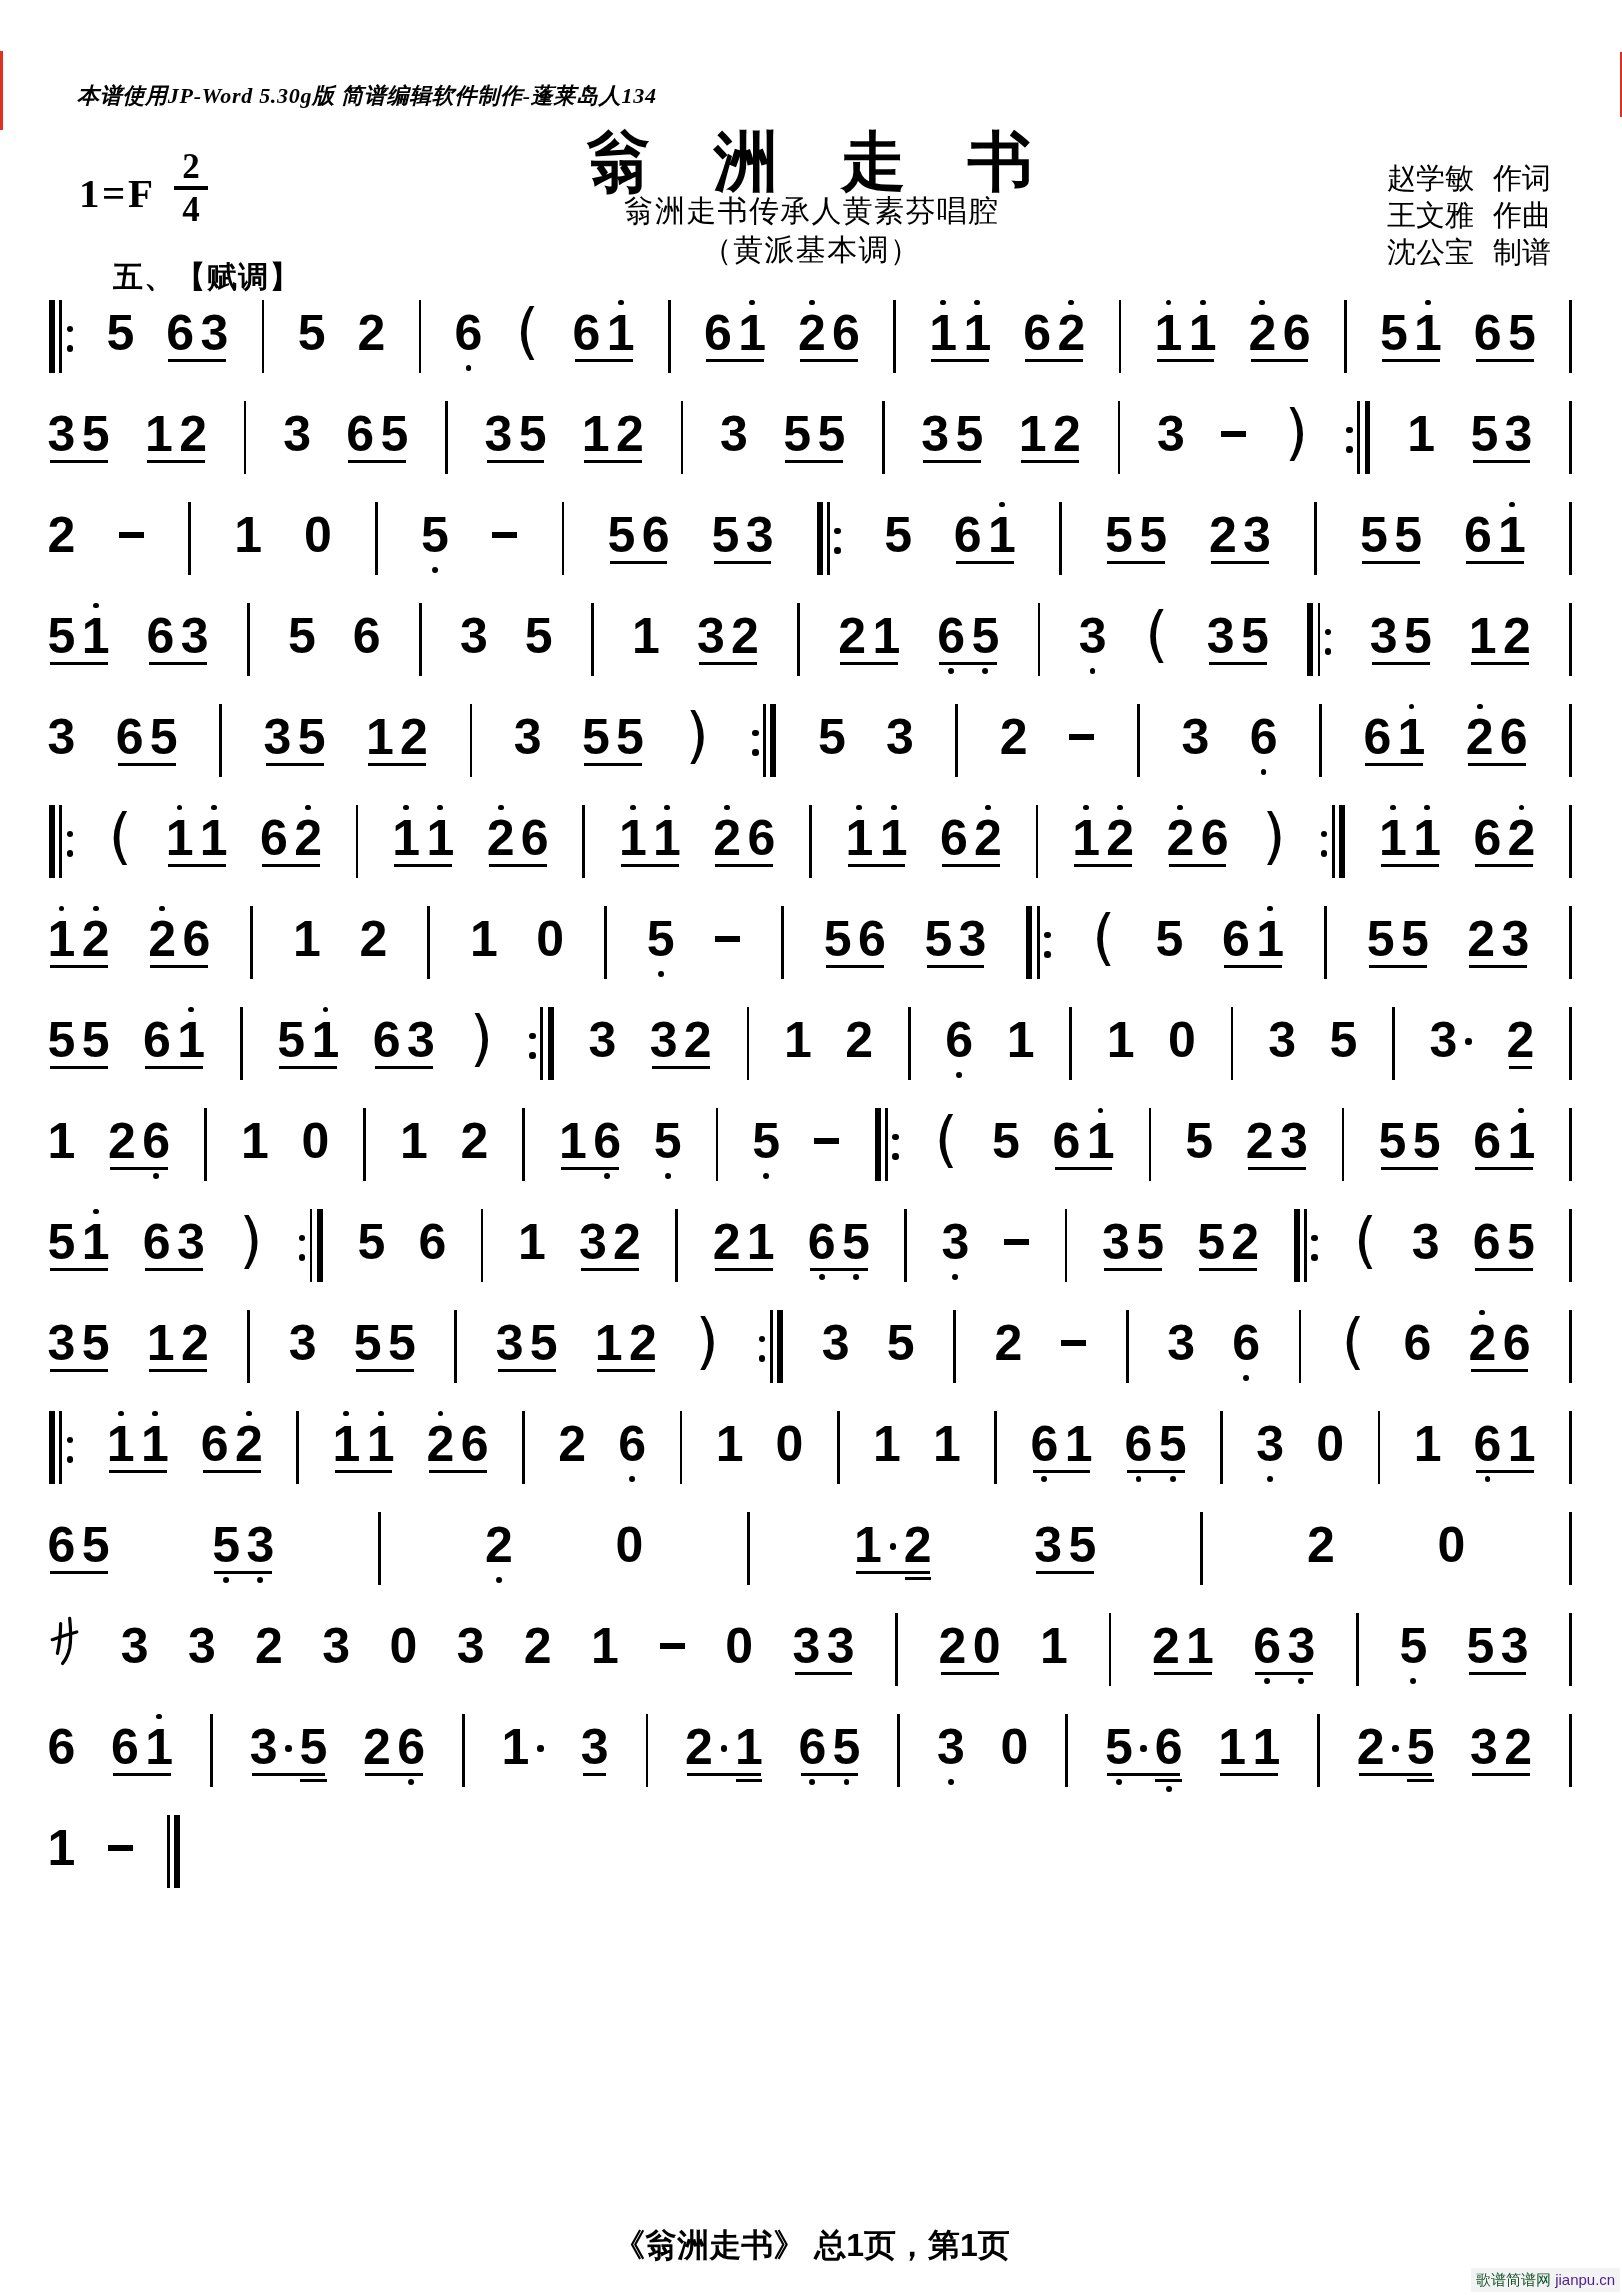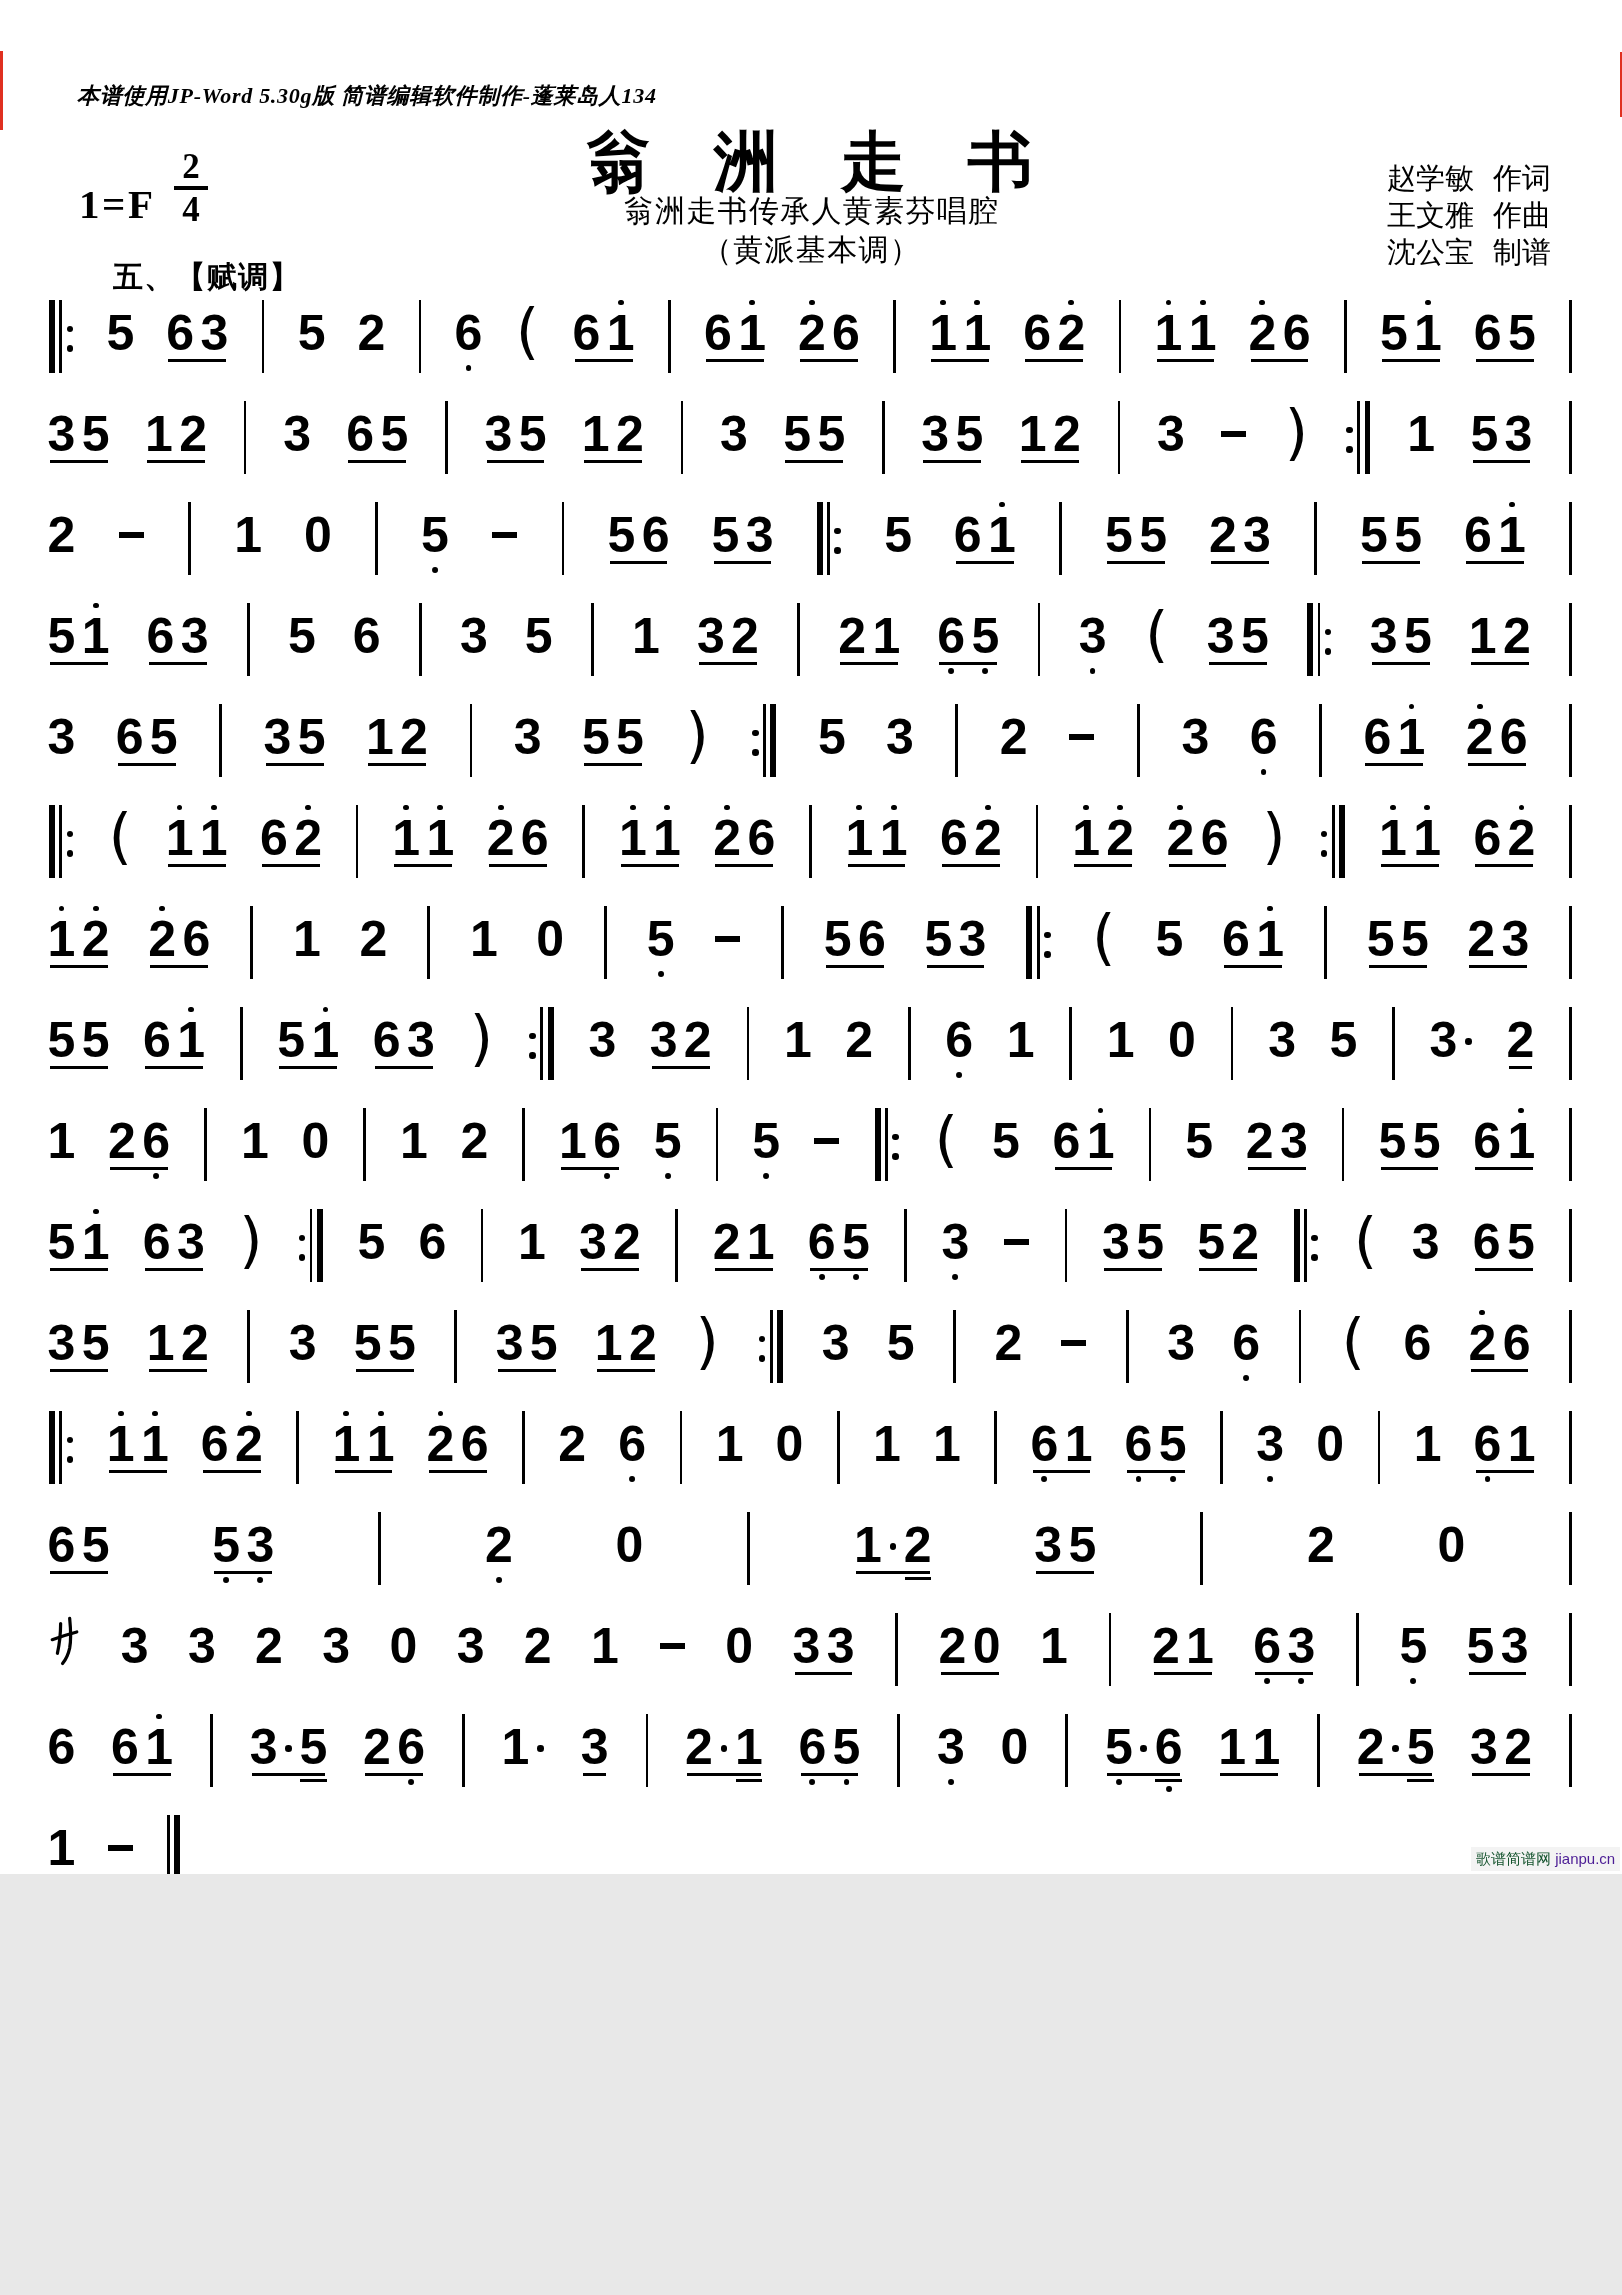--- a/index.html
+++ b/index.html
@@ -1,25 +1,25 @@
 <!DOCTYPE html>
 <html style="font-size:10.5px"><head>
 <meta charset="utf-8">
 <style>
   html,body{margin:0;padding:0;background:#e8e8e8;}
-  .page{position:relative;width:1623px;height:1874px;background:#ffffff;overflow:hidden;
+  .page{position:relative;width:1623px;height:2295px;background:#ffffff;overflow:hidden;
         font-family:"Liberation Sans",sans-serif;color:#000;}
   
   .artifact{position:absolute;background:#e03020;}
   .artifact.left{left:0;top:51px;width:3.3px;height:79px;}
   .artifact.right{right:0;top:52px;width:3.3px;height:65px;}
   
   .credit-line{position:absolute;left:77px;top:81px;font-size:22px;font-style:italic;
                font-weight:700;font-family:"Liberation Serif",serif;letter-spacing:0.7px;}
-  .keysig{position:absolute;left:79px;top:149px;display:flex;align-items:flex-end;gap:18.3px;}
+  .keysig{position:absolute;left:79px;top:149px;display:flex;align-items:center;gap:18.3px;}
   .keytext{font-size:41px;font-weight:700;line-height:46px;letter-spacing:2.6px;
            font-family:"Liberation Serif",serif;margin-top:10.5px;}
   .timesig{display:inline-flex;flex-direction:column;align-items:center;}
   .timesig .num,.timesig .den{font-size:35px;font-weight:700;line-height:35px;
            font-family:"Liberation Serif",serif;}
   .fracbar{width:34px;height:3.9px;background:#000;margin:2px 0;}
   .title{position:absolute;left:0;right:0;top:110px;margin:8px;text-align:center;
          font-size:65px;font-weight:700;font-family:"Liberation Serif",serif;
          word-spacing:38px;letter-spacing:3.9px;}
   .subtitle{position:absolute;left:0;right:0;top:191px;text-align:center;font-size:30px;

